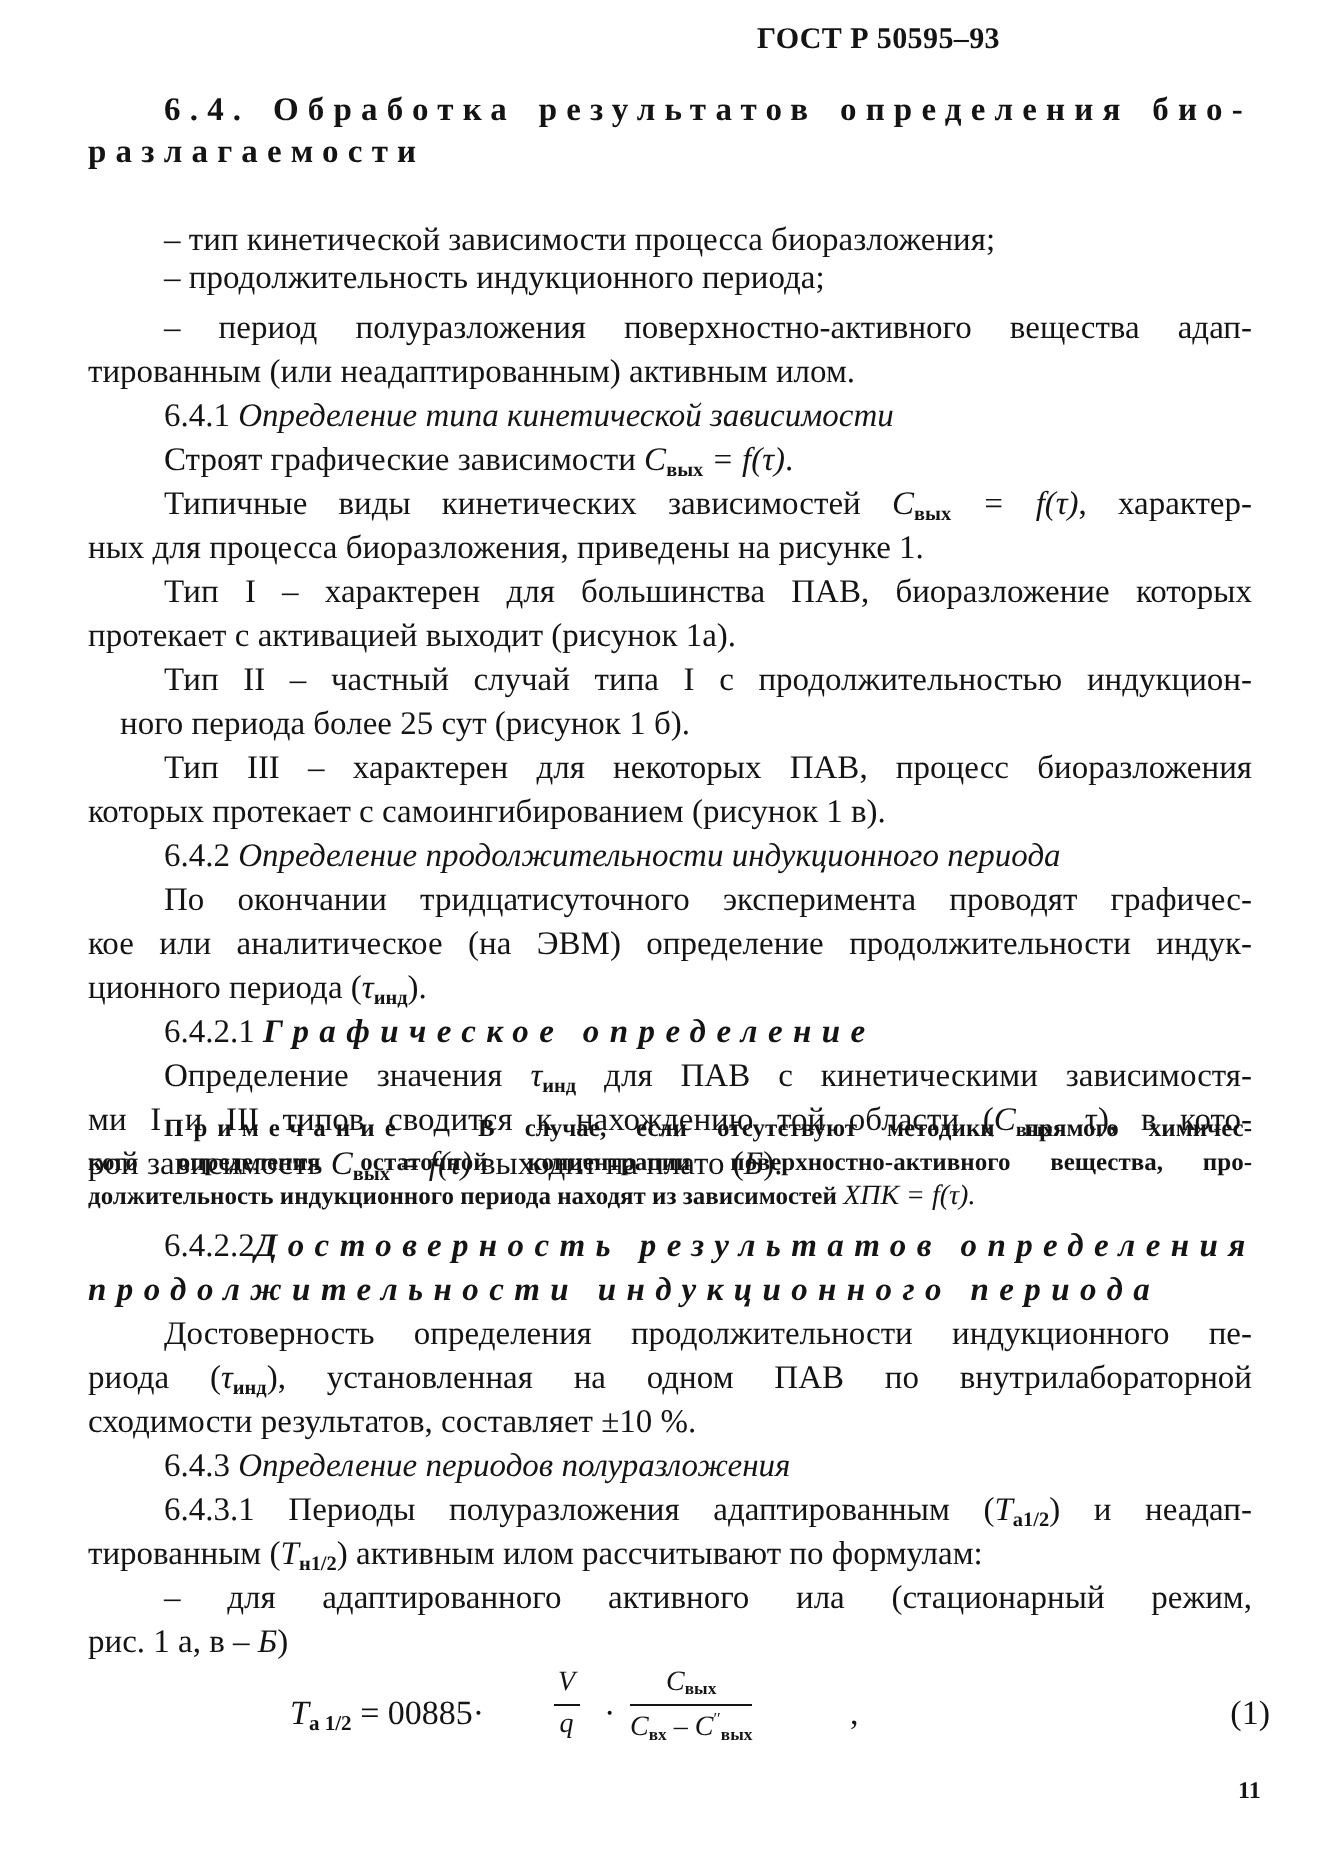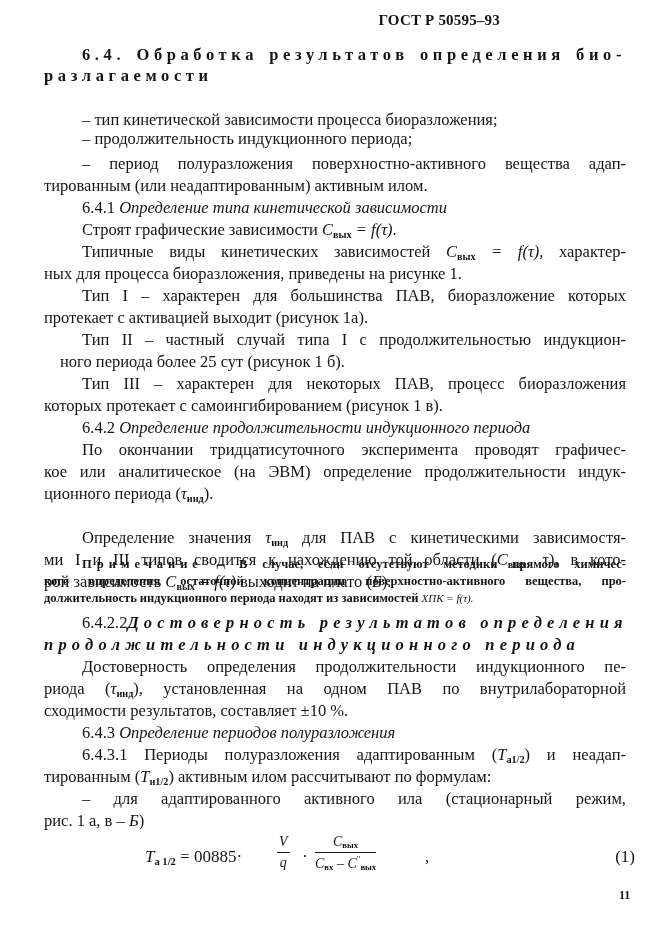--- a/index.html
+++ b/index.html
@@ -71,38 +71,42 @@
   <div class="line ind" style="top:417px;">
     <span>6.4.2</span>
     <span class="ital">Определение продолжительности индукционного периода</span>
   </div>
   <div class="line ind just" style="top:439px;">По окончании тридцатисуточного эксперимента проводят графичес-</div>
   <div class="line just" style="top:461px;">кое или аналитическое (на ЭВМ) определение продолжительности индук-</div>
   <div class="line" style="top:483px;">
     <span>ционного периода (</span><span class="var">τ</span><sub>инд</sub><span>).</span>
   </div>
 
+  <div class="line ind" style="top:505px;">
+    <span>6.4.2.1</span>
+    <span class="ital-spaced">Графическое определение</span>
+  </div>
   <div class="line ind just" style="top:527px;">
     <span>Определение значения </span><span class="var">τ</span><sub>инд</sub><span> для ПАВ с кинетическими зависимостя-</span>
   </div>
   <div class="line just" style="top:549px;">
     <span>ми I и III типов сводится к нахождению той области (</span><span class="var">C</span><sub>вых</sub><span>, τ), в кото-</span>
   </div>
   <div class="line" style="top:571px;">
     <span>рой зависимость </span><span class="var">C</span><sub>вых</sub><span class="var"> = f(τ)</span><span> выходит на плато (</span><span class="var">Б</span><span>).</span>
   </div>
 
   <div class="line ind note just" style="top:552px; top:554px; top:556px;"></div>
 
   <div class="line ind note just" style="top:556px;">
     <span class="note-label">Примечание</span><span> – В случае, если отсутствуют методики прямого химичес-</span>
   </div>
   <div class="line note just" style="top:573px;">кого определения остаточной концентрации поверхностно-активного вещества, про-</div>
   <div class="line note" style="top:590px;">
-    <span>должительность индукционного периода находят из зависимостей </span><span class="var" style="font-weight:normal;font-size:11px;">ХПК = f(τ).</span>
+    <span>должительность индукционного периода находят из зависимостей </span><span class="var" style="font-weight:normal;font-size:14px;">ХПК = f(τ).</span>
   </div>
 
   <div class="line ind" style="top:612px;">
     <span>6.4.2.2</span><span class="ital-spaced">Достоверность результатов определения</span>
   </div>
   <div class="line" style="top:634px;">
     <span class="ital-spaced">продолжительности индукционного периода</span>
   </div>
   <div class="line ind just" style="top:656px;">Достоверность определения продолжительности индукционного пе-</div>
   <div class="line just" style="top:678px;">

